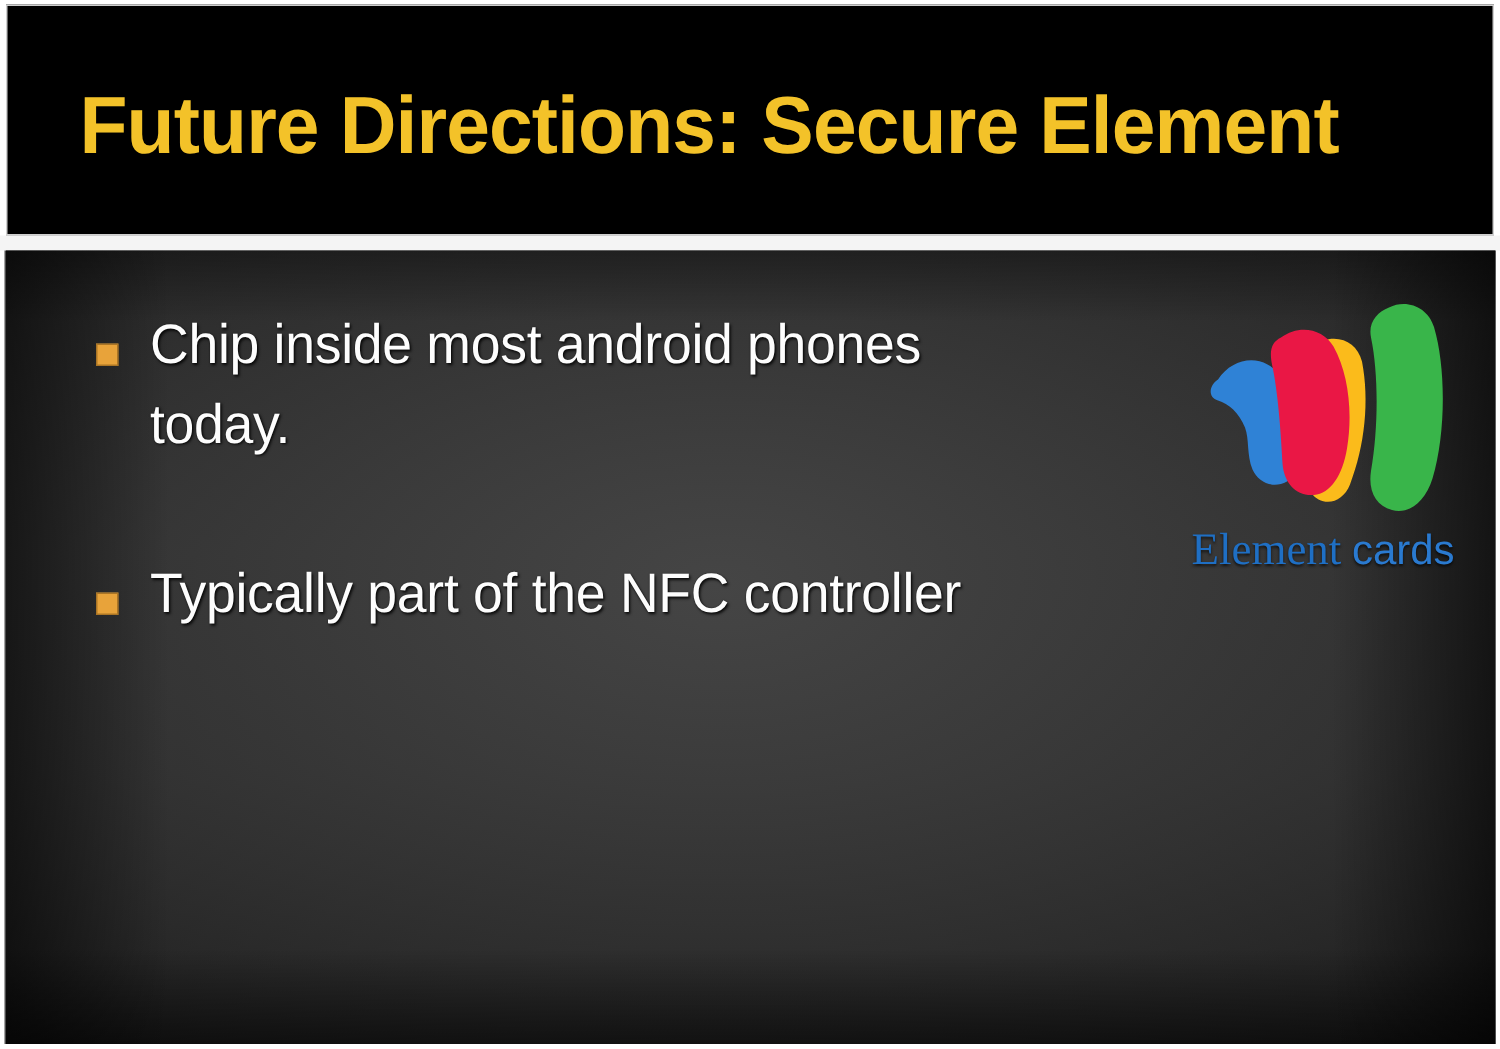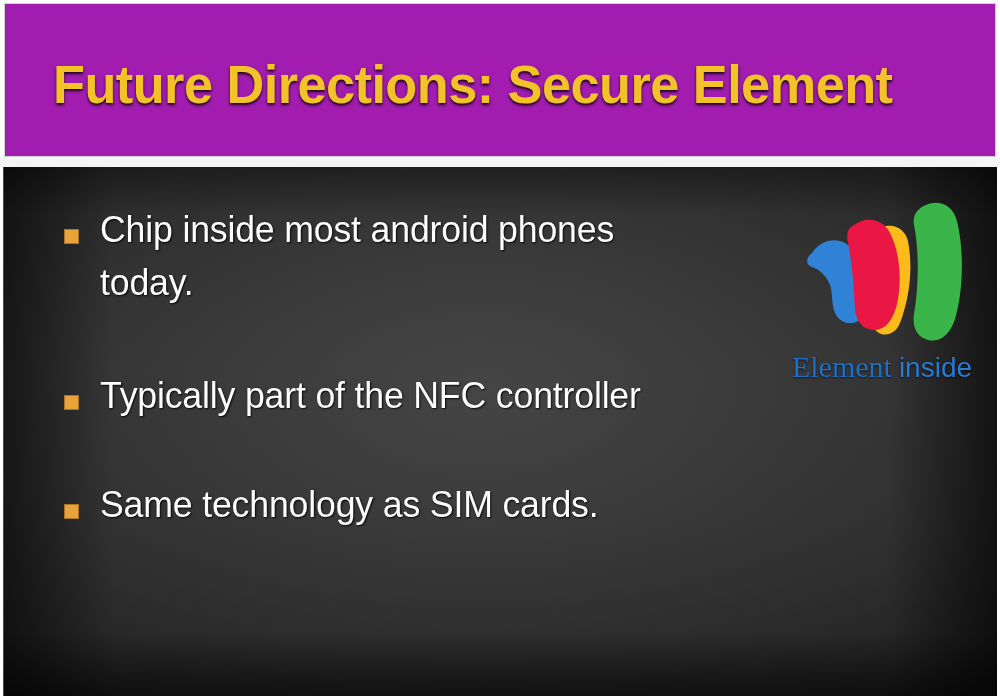--- a/index.html
+++ b/index.html
@@ -20,21 +20,21 @@
     background: #ffffff;
   }
 
   
   .title-bar {
     position: absolute;
     left: 4px;
     top: 3px;
     width: 992px;
     height: 154px;
-    background: #a21caf;
+    background: #000000;
     border: 1px solid #cfcfcf;
     box-sizing: border-box;
     overflow: hidden;
   }
   .title-text {
     position: absolute;
     left: 48px;
     right: 10px;
     top: 50px;
     font-family: "Liberation Sans", sans-serif;
@@ -192,24 +192,20 @@
         <span class="marker"></span>
         <span class="btext">Typically part of the NFC controller</span>
       </div>
 
       <div class="bullet-item bi-0">
         <span class="marker"></span>
         <span class="btext">Chip inside most android phones
 today.</span>
       </div>
 
-      <div class="bullet-item bi-2">
-        <span class="marker"></span>
-        <span class="btext">Same technology as SIM cards.</span>
-      </div>
 
 
     </div>
 
     <div class="wallet-logo">
 
       <svg class="wallet-mark" viewBox="0 0 185 150">
 
         <path d="M92 30 C104 26 115 32 118 44 C123 70 120 100 110 126
                  C106 136 97 140 89 136 C82 132 80 124 83 116
@@ -223,19 +219,19 @@
         <path d="M64 28 C76 19 92 22 99 34 C109 52 112 78 108 102
                  C105 120 97 132 86 133 C74 134 66 125 65 112
                  C64 92 62 64 58 46 C56 36 58 31 64 28 Z" fill="#ea1745"></path>
 
         <path d="M136 8 C148 2 162 8 166 21 C174 48 174 92 165 122
                  C160 138 149 146 138 143 C127 140 122 130 124 117
                  C129 88 129 52 124 28 C122 18 128 11 136 8 Z" fill="#39b54a"></path>
       </svg>
 
       <div class="wallet-wordmark">
-        <span class="wm-google">Element</span><span class="wm-wallet">inside</span>
+        <span class="wm-google">Element</span><span class="wm-wallet">cards</span>
       </div>
 
     </div>
 
   </div>
 </div>
 
 </body></html>

